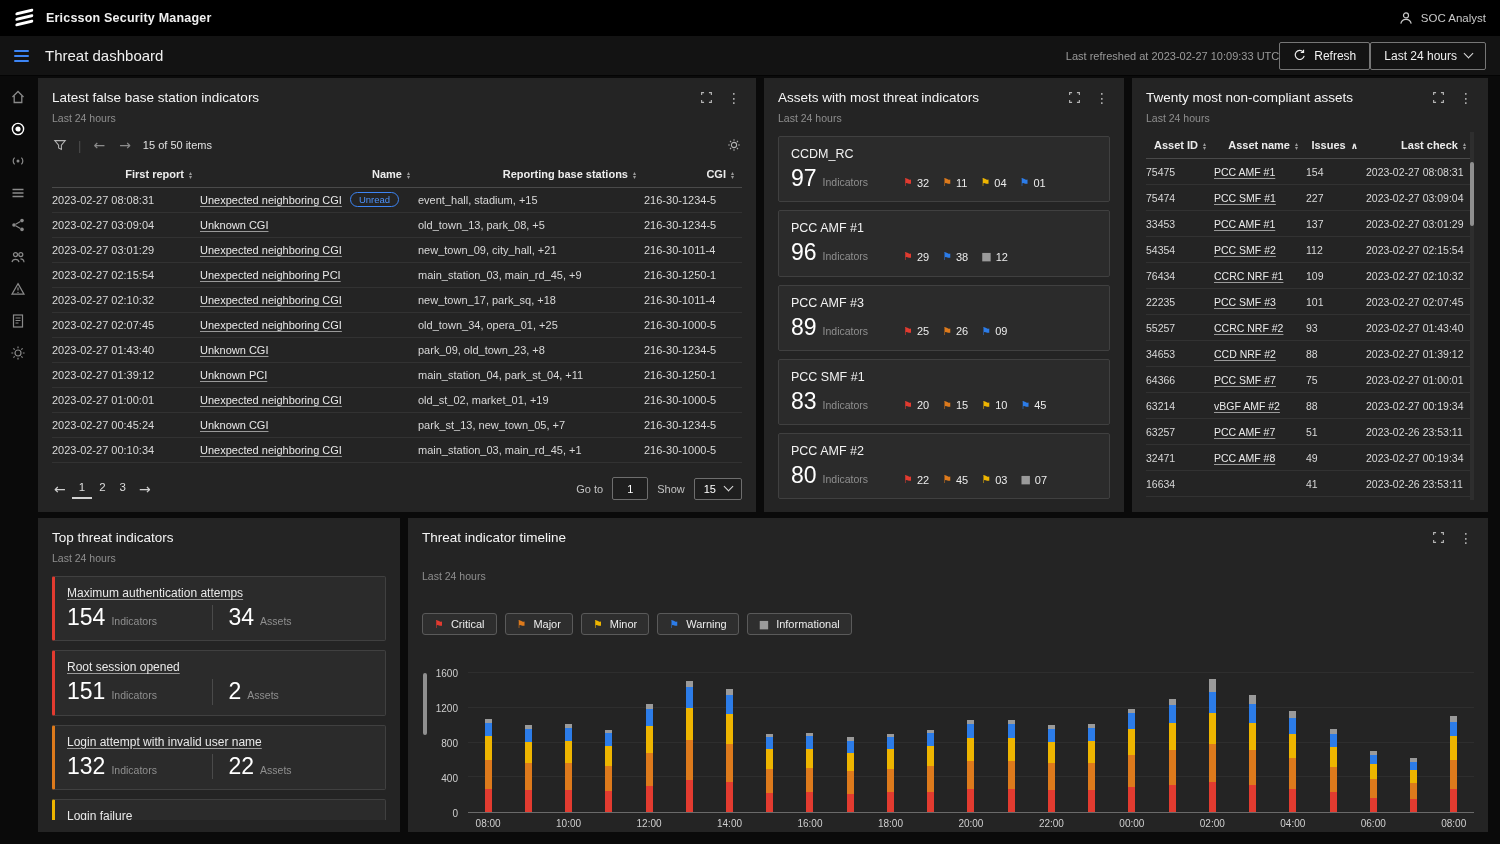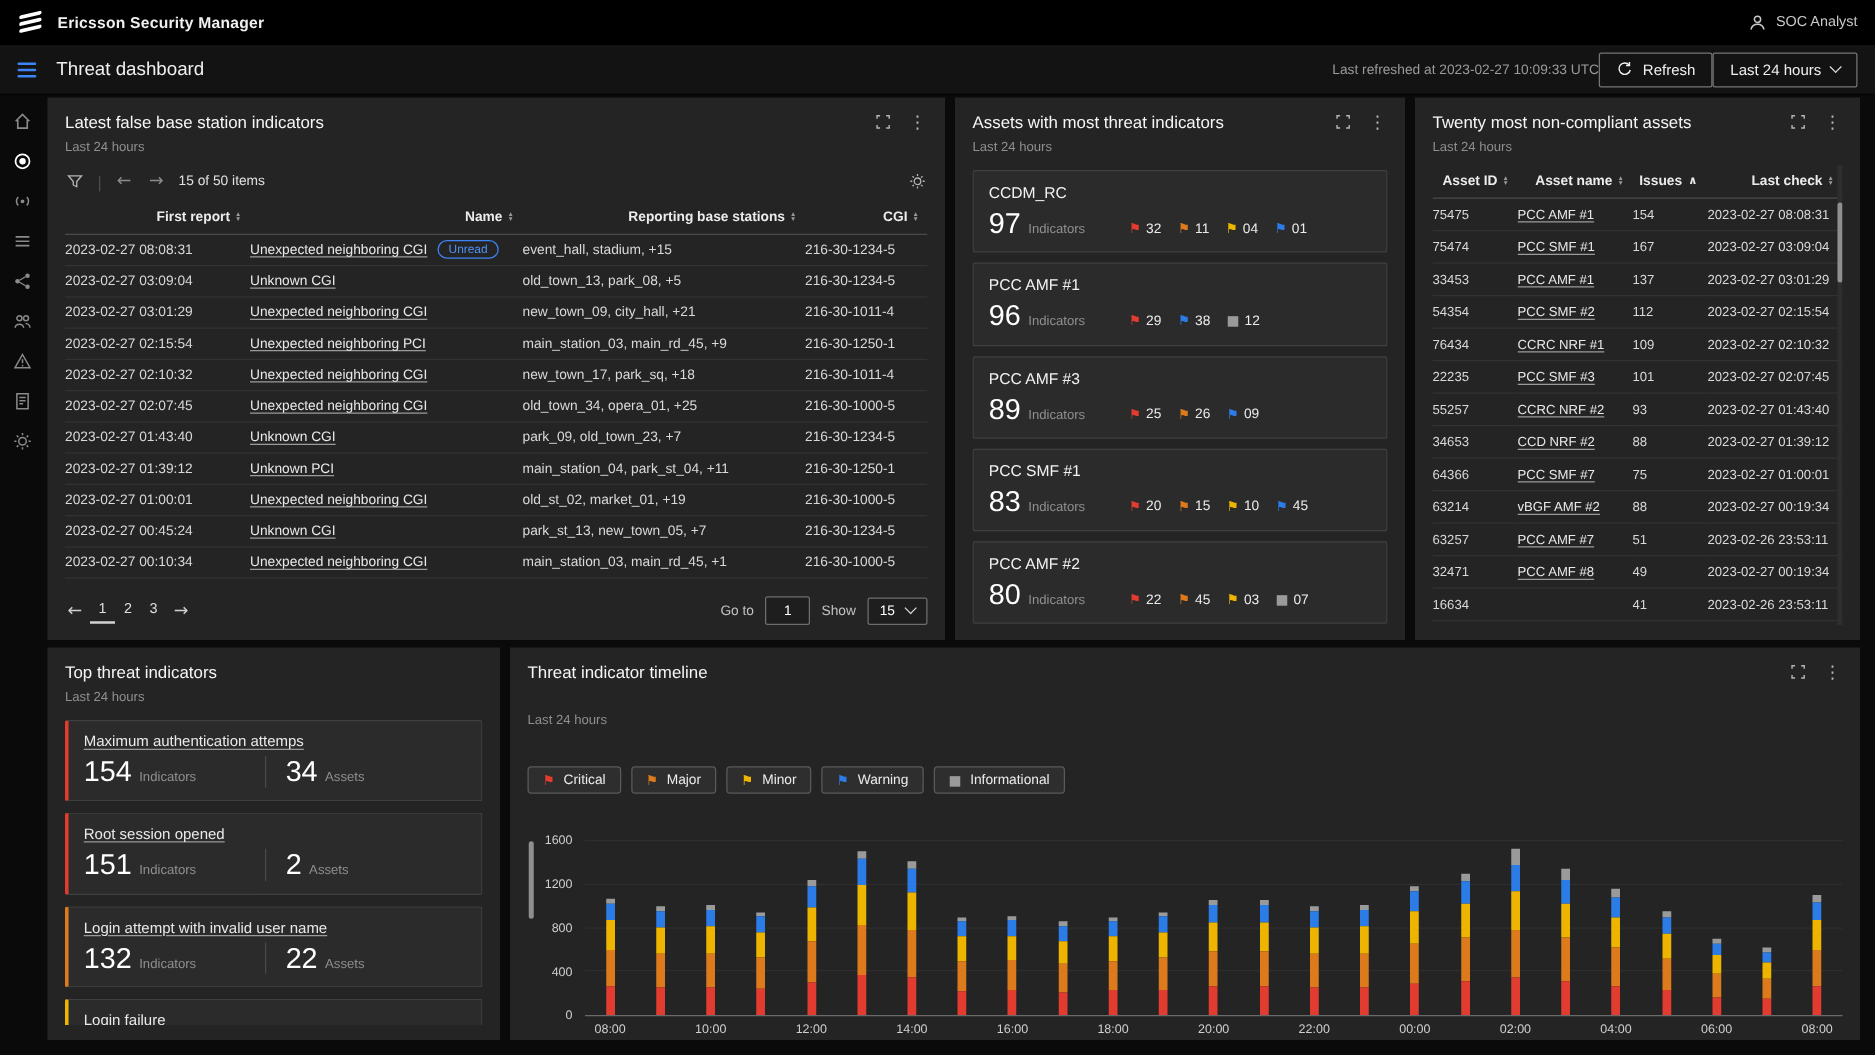--- a/index.html
+++ b/index.html
@@ -372,21 +372,21 @@
                   </tr>
                   <tr>
                     <td>2023-02-27 02:07:45</td>
                     <td><a class="link">Unexpected neighboring CGI</a></td>
                     <td>old_town_34, opera_01, +25</td>
                     <td>216-30-1000-5</td>
                   </tr>
                   <tr>
                     <td>2023-02-27 01:43:40</td>
                     <td><a class="link">Unknown CGI</a></td>
-                    <td>park_09, old_town_23, +7</td>
+                    <td>park_09, old_town_23, +8</td>
                     <td>216-30-1234-5</td>
                   </tr>
                   <tr>
                     <td>2023-02-27 01:39:12</td>
                     <td><a class="link">Unknown PCI</a></td>
                     <td>main_station_04, park_st_04, +11</td>
                     <td>216-30-1250-1</td>
                   </tr>
                   <tr>
                     <td>2023-02-27 01:00:01</td>
@@ -596,21 +596,21 @@
               <tbody>
                   <tr>
                     <td>75475</td>
                     <td><a class="link">PCC AMF #1</a></td>
                     <td>154</td>
                     <td>2023-02-27 08:08:31</td>
                   </tr>
                   <tr>
                     <td>75474</td>
                     <td><a class="link">PCC SMF #1</a></td>
-                    <td>167</td>
+                    <td>227</td>
                     <td>2023-02-27 03:09:04</td>
                   </tr>
                   <tr>
                     <td>33453</td>
                     <td><a class="link">PCC AMF #1</a></td>
                     <td>137</td>
                     <td>2023-02-27 03:01:29</td>
                   </tr>
                   <tr>
                     <td>54354</td>

